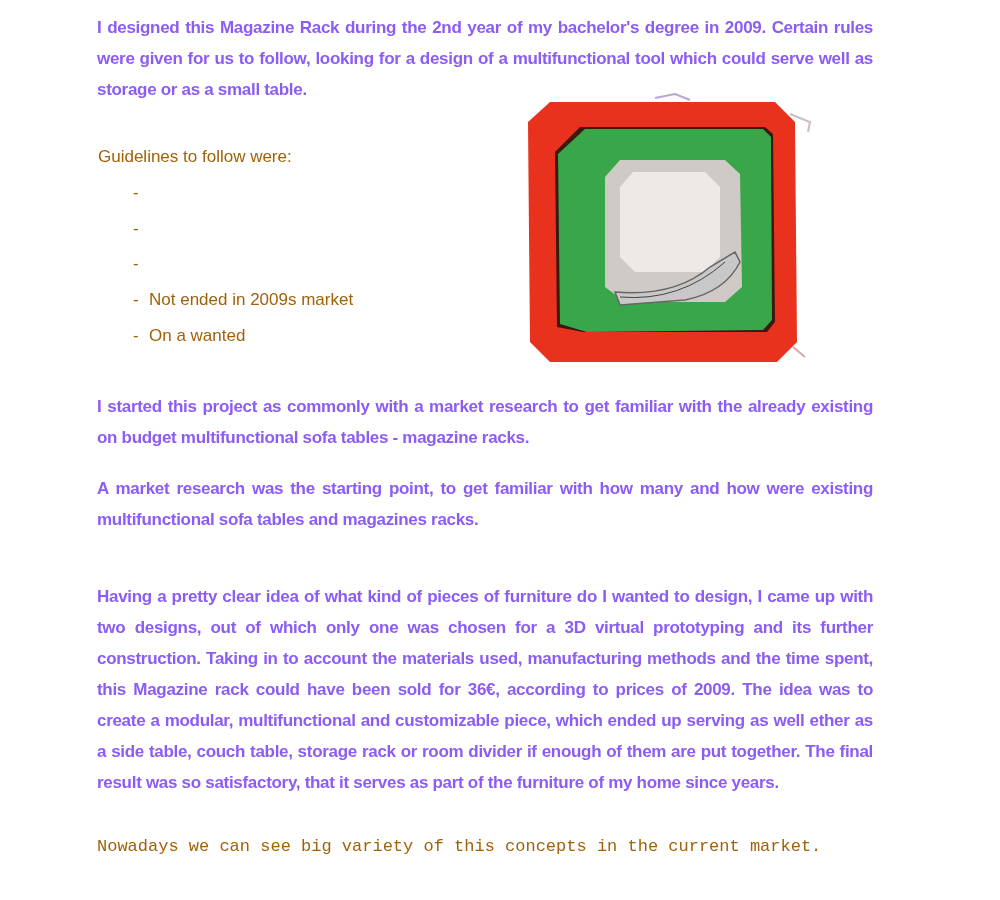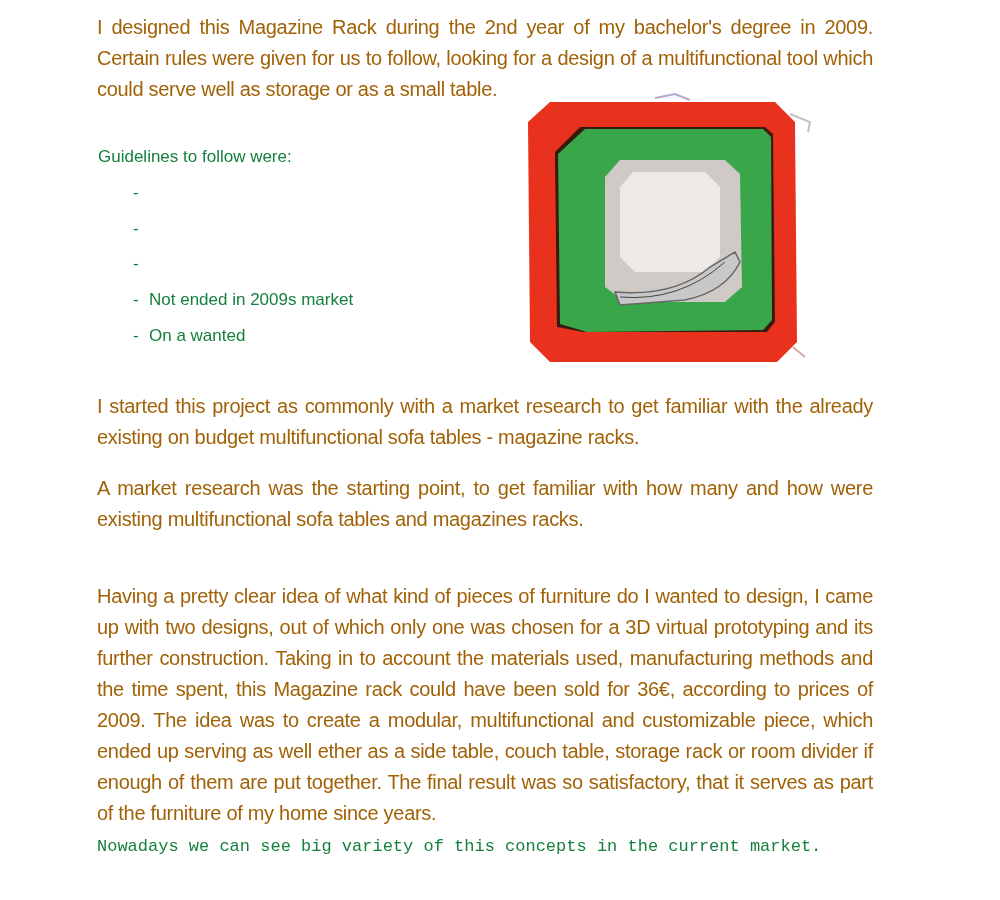--- a/index.html
+++ b/index.html
@@ -1,18 +1,18 @@
 <!DOCTYPE html>
 <html><head>
   <meta charset="utf-8">
   <style>
     html, body { margin: 0; padding: 0; background: #ffffff; }
     body { width: 1000px; height: 900px; position: relative; overflow: hidden; }
-    .narrow { font-family: "Liberation Sans", sans-serif; font-size: 20px; color: #a16207; letter-spacing: -0.3px; }
-    .wide { font-family: "Liberation Sans", sans-serif; font-size: 17px; color: #15803d; }
+    .narrow { font-family: "Liberation Sans", sans-serif; font-size: 17px; color: #8b5cf6; letter-spacing: -0.3px; font-weight: bold; }
+    .wide { font-family: "Liberation Sans", sans-serif; font-size: 17px; color: #a16207; }
     .para { position: absolute; left: 97px; width: 776px; line-height: 31px; margin: 0; text-align: justify; }
     .p1 { top: 12px; }
     .guidelines-title { position: absolute; left: 98px; top: 145px; margin: 0; line-height: 24px; }
     .guidelines { position: absolute; left: 133px; top: 181px; margin: 0; padding: 0; list-style: none; }
     .guidelines li { height: 35.7px; line-height: 24px; display: flex; }
     .guidelines li .dash { width: 16px; }
     .p2 { top: 391px; }
     .p3 { top: 473px; }
     .p4 { top: 581px; }
     .p5 { top: 831px; font-family: Liberation Mono, monospace; }

